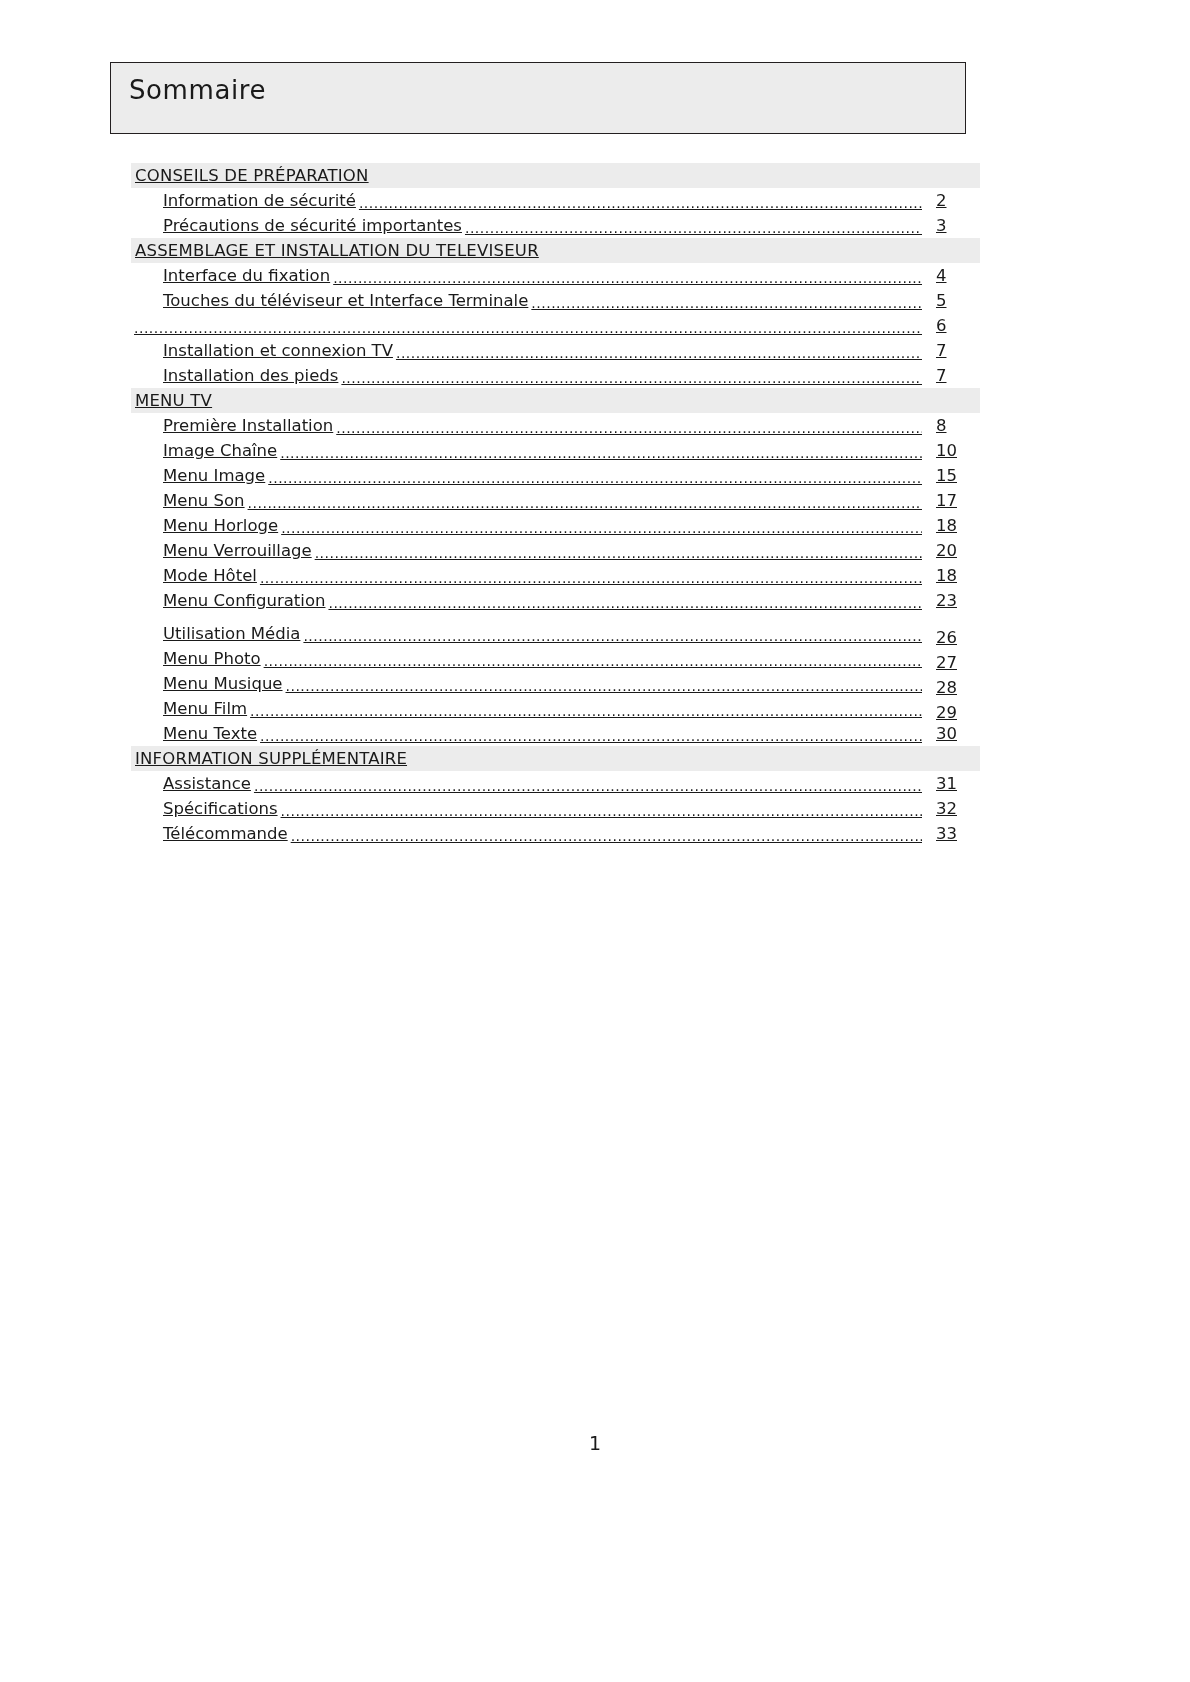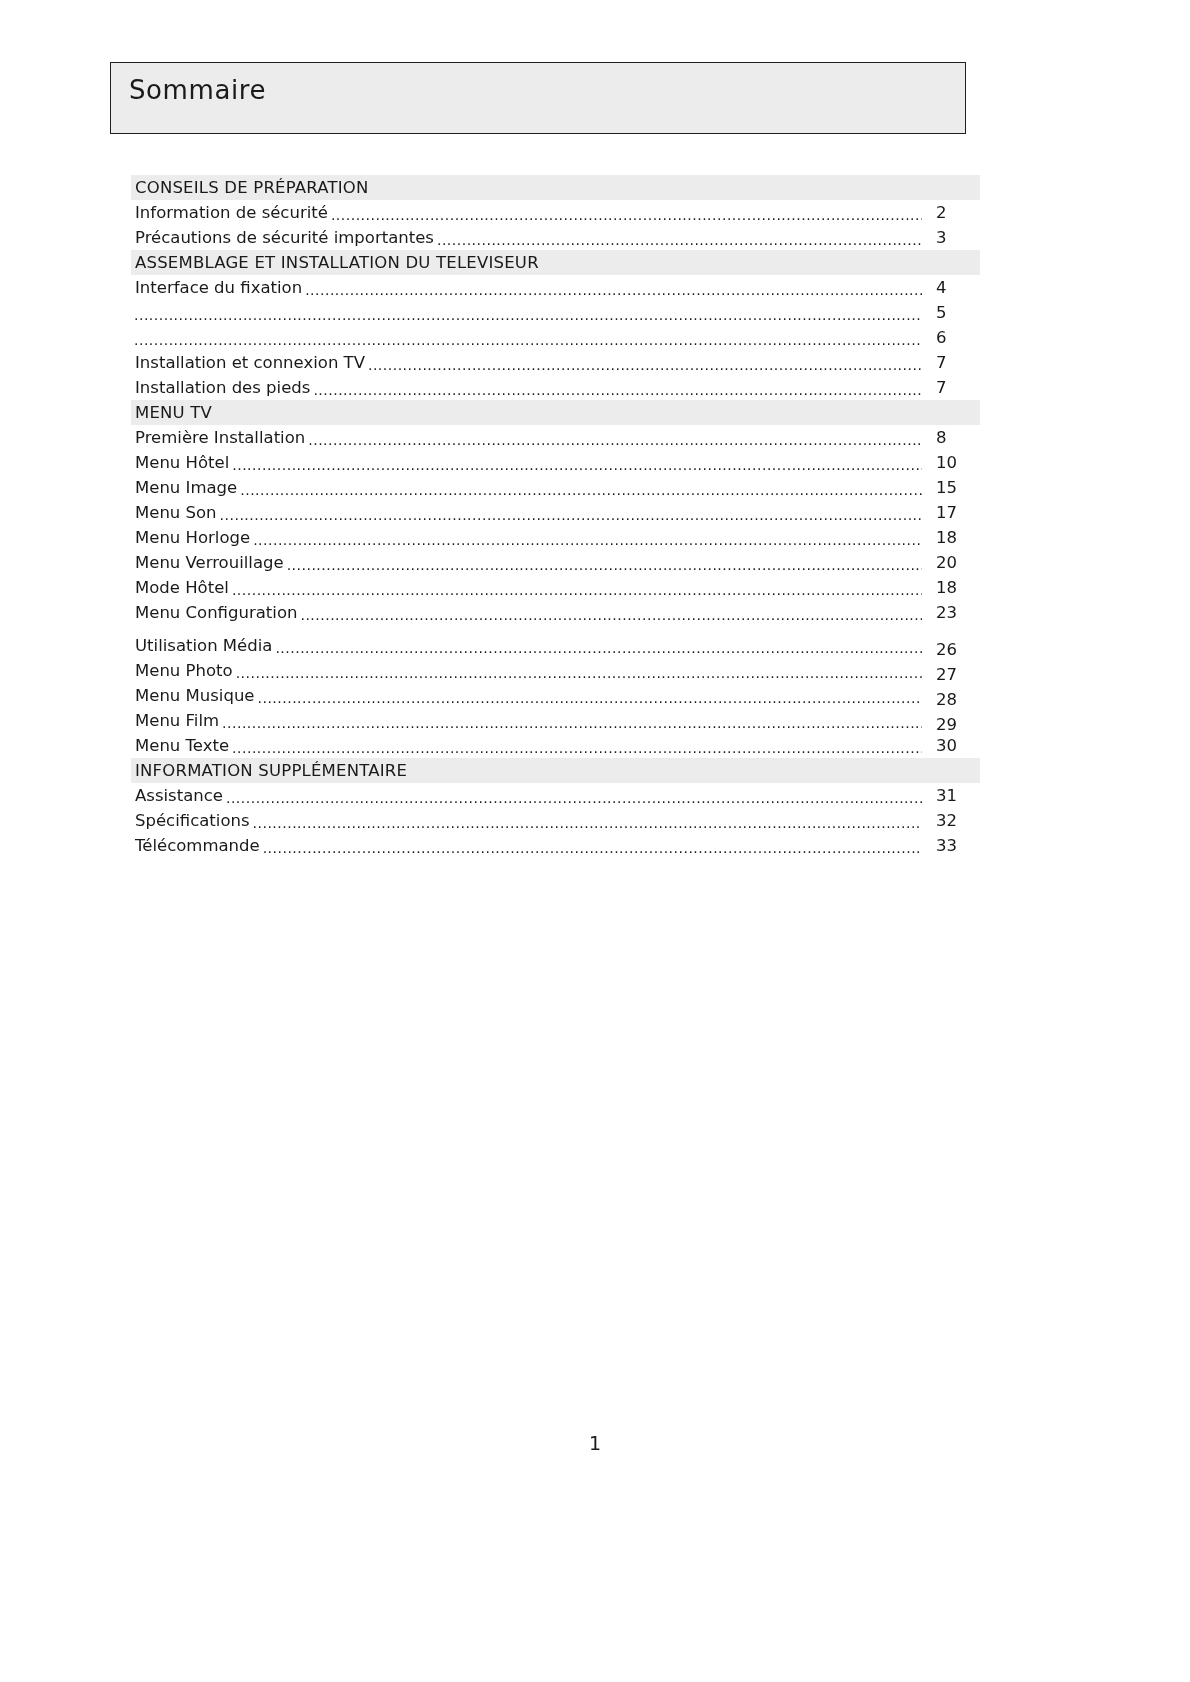--- a/index.html
+++ b/index.html
@@ -36,22 +36,23 @@
     left: 18px;
     top: 12px;
     font-size: 26px;
     font-weight: 400;
     letter-spacing: 0.6px;
     color: #1a1a1a;
   }
   .toc {
     position: absolute;
     left: 131px;
-    top: 175px;
+    top: 163px;
     width: 849px;
+    text-decoration: underline;
   }
   .section-head {
     background: #ececec;
     font-size: 16.5px;
     letter-spacing: 0.2px;
     padding: 4px 0 4px 4px;
     box-sizing: border-box;
     color: #1a1a1a;
     height: 25px;
     line-height: 17px;
@@ -63,20 +64,21 @@
     font-size: 16.5px;
     line-height: 24px;
     height: 25px;
     color: #1a1a1a;
     white-space: nowrap;
     overflow: hidden;
   }
   .entry .label {
     padding-left: 4px;
     flex: 0 0 auto;
+    margin-left: 28px;
   }
   .entry .dots {
     flex: 1 1 auto;
     overflow: hidden;
     white-space: nowrap;
     font-size: 14px;
     line-height: 20px;
     padding: 0 3px;
     color: #1a1a1a;
     letter-spacing: 0.5px;
@@ -126,20 +128,21 @@
       <span class="pageno">3</span>
     </div>
 
     <div class="section-head">ASSEMBLAGE ET INSTALLATION DU TELEVISEUR</div>
     <div class="entry">
       <span class="label">Interface du fixation</span>
       <span class="dots">........................................................................................................................................................................................................</span>
       <span class="pageno">4</span>
     </div>
     <div class="entry">
+      <span class="label">Touches du téléviseur et Interface Terminale</span>
       <span class="dots">........................................................................................................................................................................................................</span>
       <span class="pageno">5</span>
     </div>
     <div class="entry">
       <span class="dots">........................................................................................................................................................................................................</span>
       <span class="pageno">6</span>
     </div>
     <div class="entry">
       <span class="label">Installation et connexion TV</span>
       <span class="dots">........................................................................................................................................................................................................</span>
@@ -151,21 +154,21 @@
       <span class="pageno">7</span>
     </div>
 
     <div class="section-head">MENU TV</div>
     <div class="entry">
       <span class="label">Première Installation</span>
       <span class="dots">........................................................................................................................................................................................................</span>
       <span class="pageno">8</span>
     </div>
     <div class="entry">
-      <span class="label">Menu Hôtel</span>
+      <span class="label">Image Chaîne</span>
       <span class="dots">........................................................................................................................................................................................................</span>
       <span class="pageno">10</span>
     </div>
     <div class="entry">
       <span class="label">Menu Image</span>
       <span class="dots">........................................................................................................................................................................................................</span>
       <span class="pageno">15</span>
     </div>
     <div class="entry">
       <span class="label">Menu Son</span>

